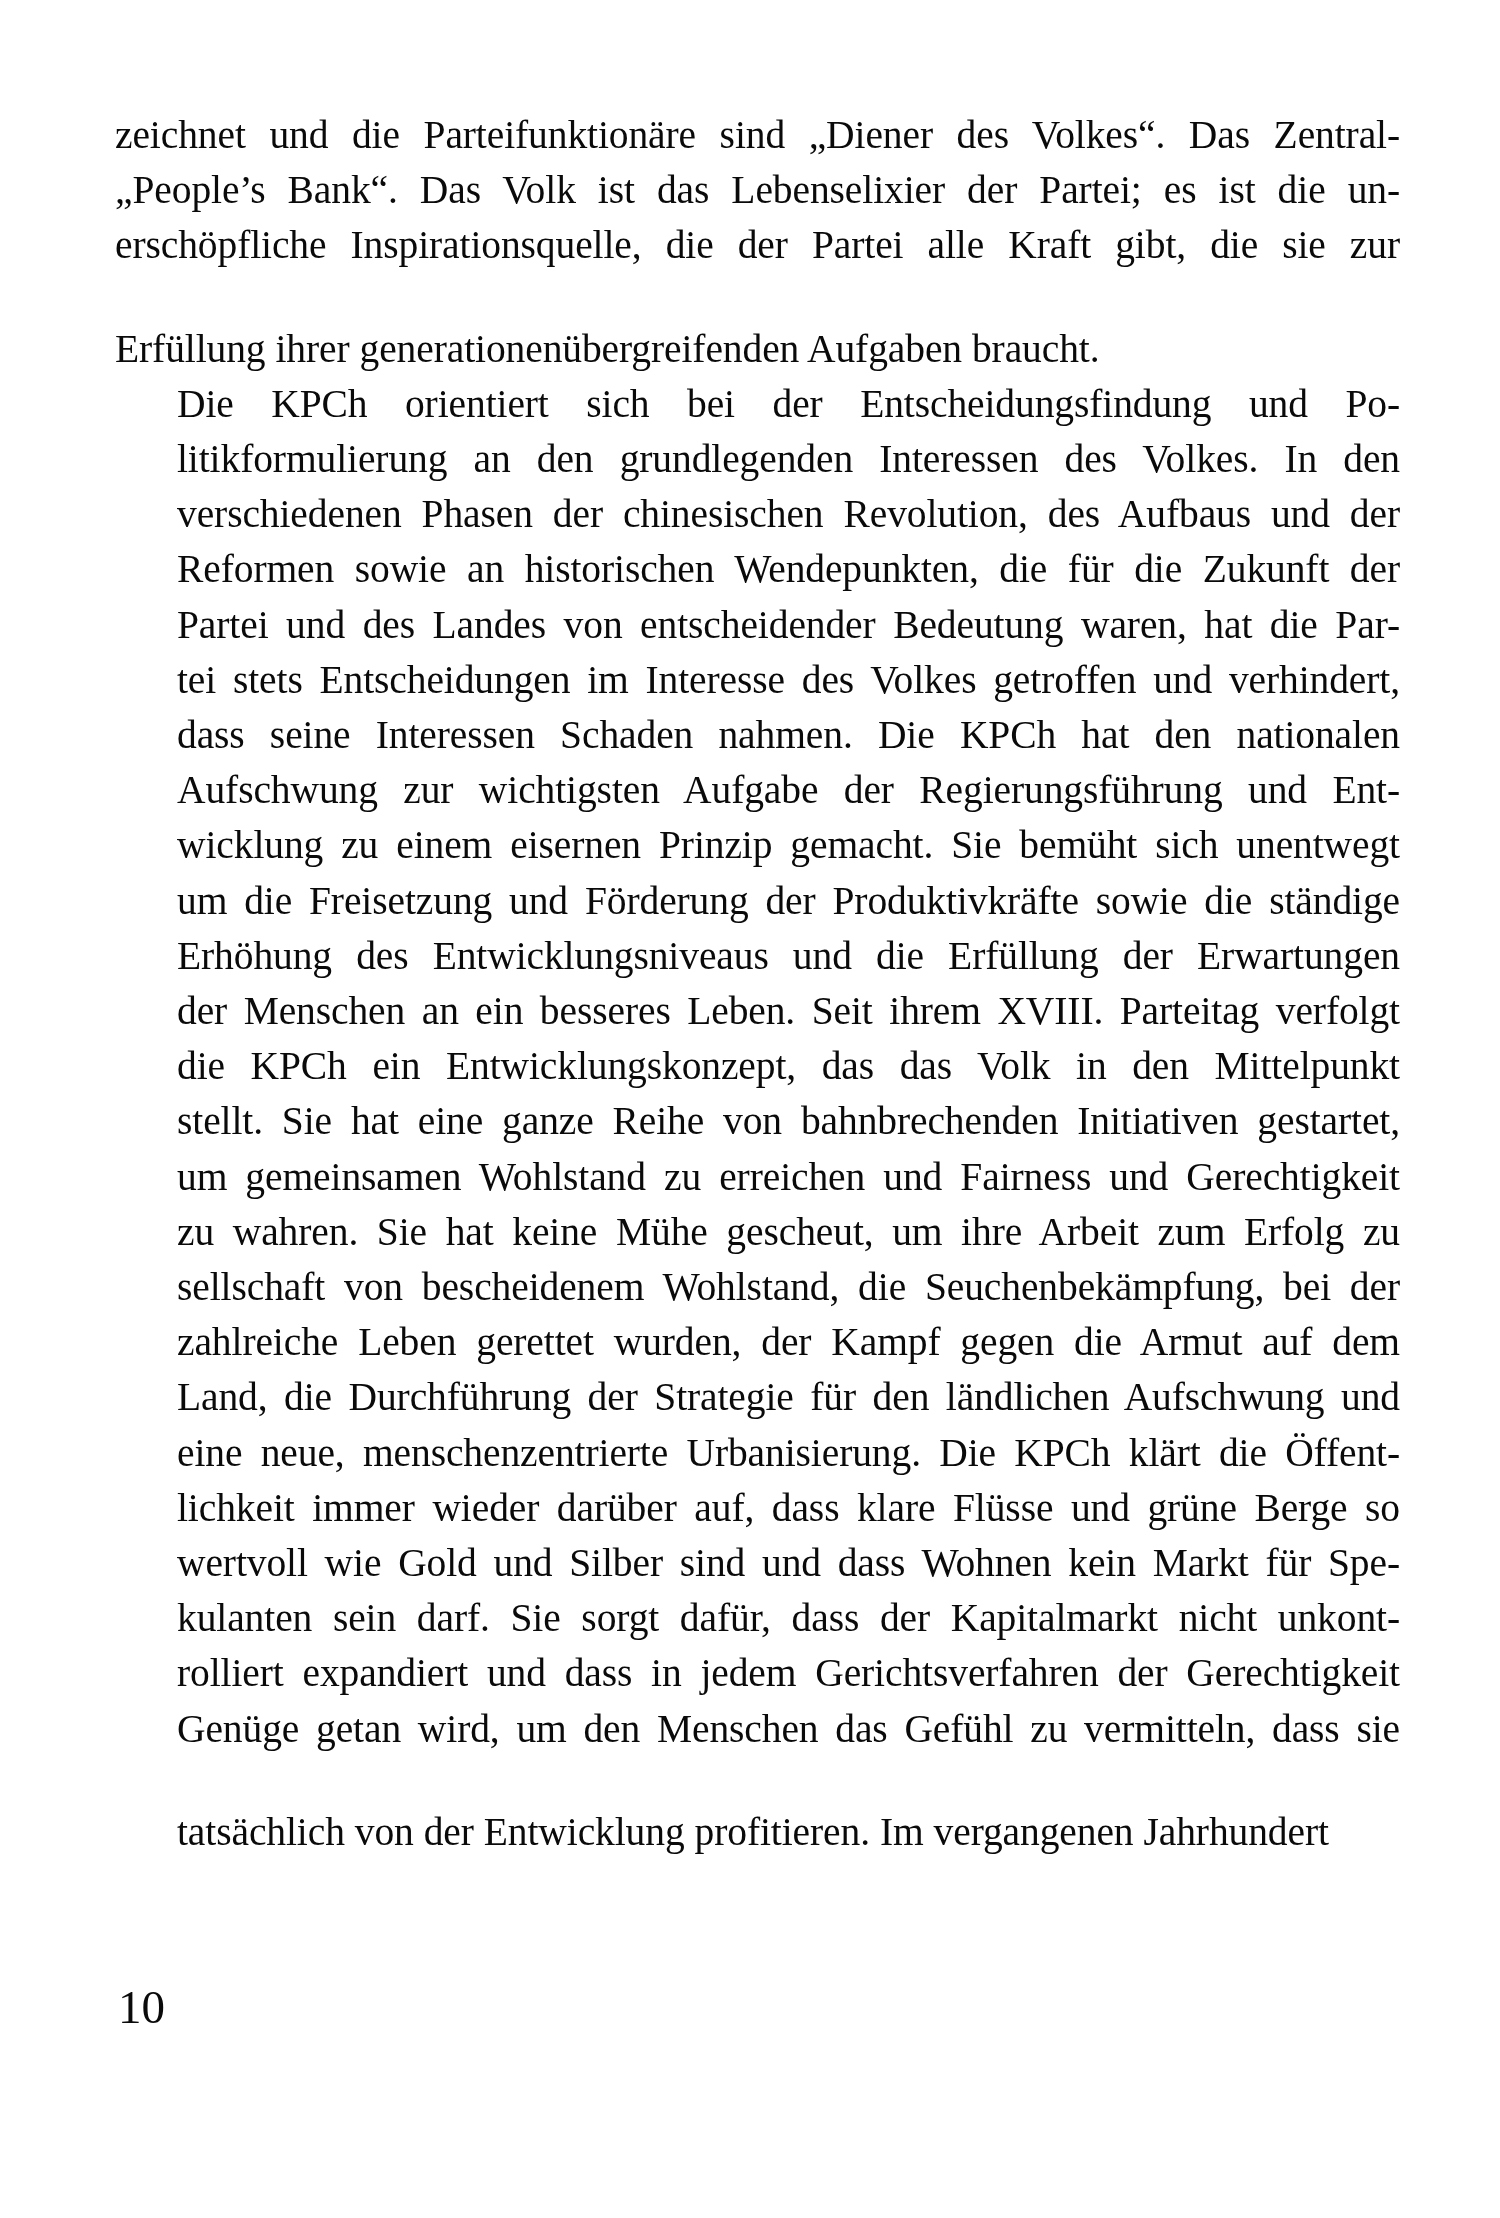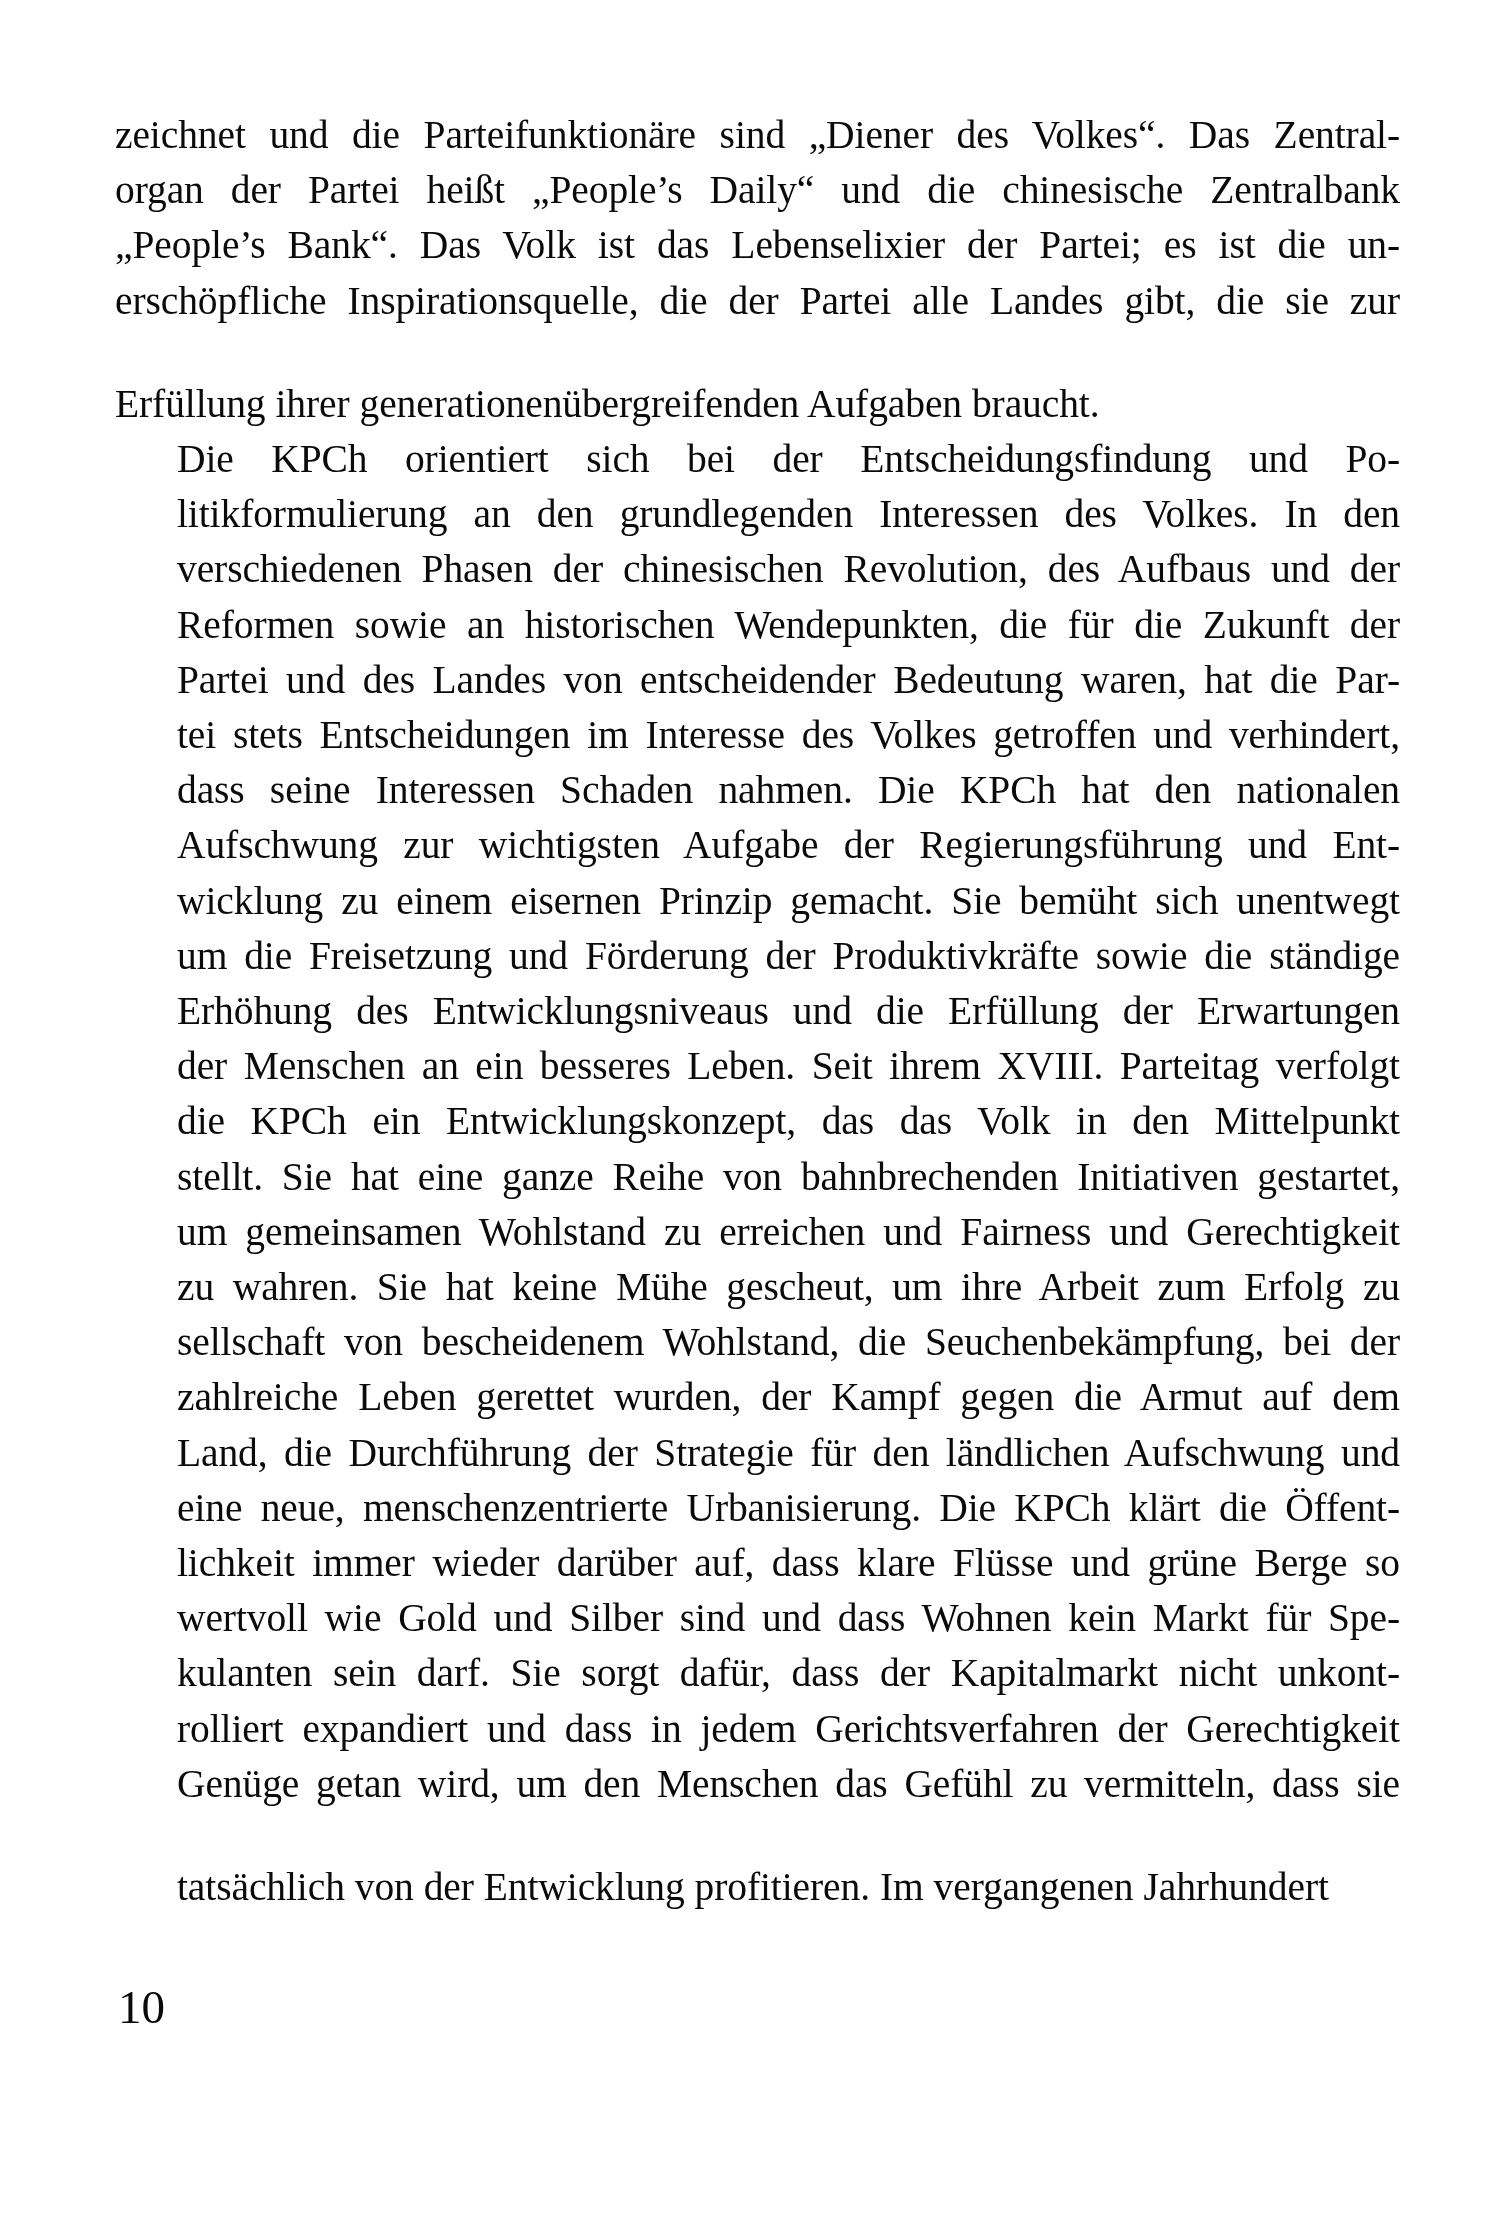--- a/index.html
+++ b/index.html
@@ -73,23 +73,22 @@
 </style>
 </head>
 <body>
 
 <div class="page">
 
   <div class="text-column">
 
     <p class="para" id="para-0">
         <span class="line">zeichnet und die Parteifunktionäre sind „Diener des Volkes“. Das Zentral-</span>
-        <span class="line">organ der Partei heißt „People’s Daily“ und die chinesische Zentralbank</span>
         <span class="line">„People’s Bank“. Das Volk ist das Lebenselixier der Partei; es ist die un-</span>
-        <span class="line">erschöpfliche Inspirationsquelle, die der Partei alle Landes gibt, die sie zur</span>
+        <span class="line">erschöpfliche Inspirationsquelle, die der Partei alle Kraft gibt, die sie zur</span>
         <span class="line last">Erfüllung ihrer generationenübergreifenden Aufgaben braucht.</span>
       </p>
 
     <p class="para para-indent" id="para-1">
         <span class="line indent">Die KPCh orientiert sich bei der Entscheidungsfindung und Po-</span>
         <span class="line">litikformulierung an den grundlegenden Interessen des Volkes. In den</span>
         <span class="line">verschiedenen Phasen der chinesischen Revolution, des Aufbaus und der</span>
         <span class="line">Reformen sowie an historischen Wendepunkten, die für die Zukunft der</span>
         <span class="line">Partei und des Landes von entscheidender Bedeutung waren, hat die Par-</span>
         <span class="line">tei stets Entscheidungen im Interesse des Volkes getroffen und verhindert,</span>

